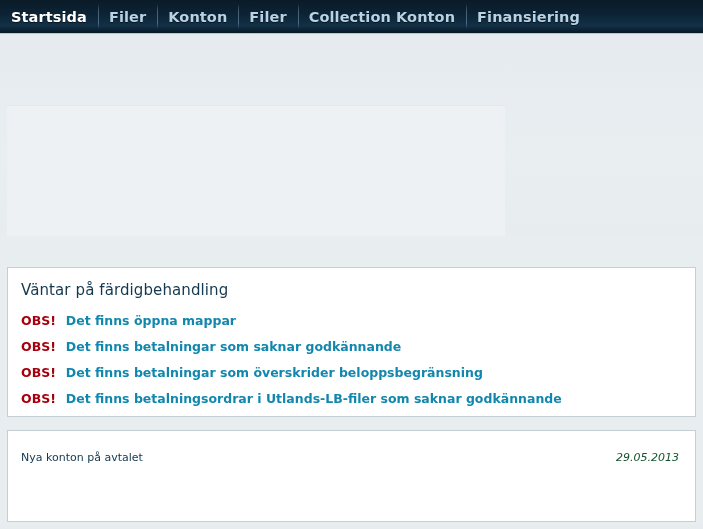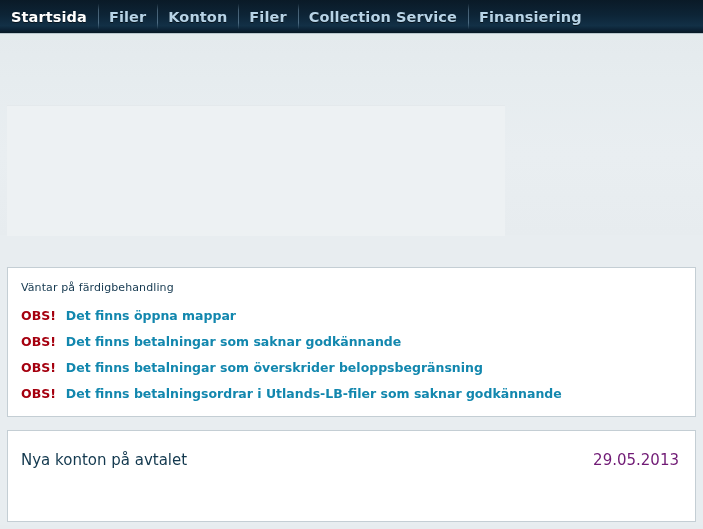--- a/index.html
+++ b/index.html
@@ -104,21 +104,21 @@
     top: 233px;
     height: 150px;
   }
   .panel-admin {
     top: 396px;
     height: 92px;
   }
 
   .panel-title {
     color: #14384f;
-    font-size: 11px;
+    font-size: 15px;
     font-weight: normal;
     padding: 13px 0 0 13px;
     letter-spacing: 0.1px;
   }
 
   .alert-list {
     margin: 0;
     padding: 9px 0 0 0;
     list-style: none;
   }
@@ -144,45 +144,45 @@
     text-decoration: none;
     cursor: pointer;
   }
 
   
   .info-row {
     display: flex;
     align-items: flex-end;
     justify-content: space-between;
     padding: 20px 16px 0 13px;
-    font-size: 15px;
+    font-size: 11px;
     color: #12384e;
     gap: 11px;
   }
   .info-label { cursor: pointer; }
-  .info-date { color: #701a75; }
+  .info-date { color: #14532d; font-style: italic; }
 </style>
 </head>
 <body>
 
 <div class="topnav">
   <div class="nav-item active">
     <span>Startsida</span>
   </div>
   <div class="nav-item">
     <span>Filer</span>
   </div>
   <div class="nav-item">
     <span>Konton</span>
   </div>
   <div class="nav-item">
     <span>Filer</span>
   </div>
   <div class="nav-item">
-    <span>Collection Service</span>
+    <span>Collection Konton</span>
   </div>
   <div class="nav-item">
     <span>Finansiering</span>
   </div>
 
 </div>
 
 <div class="page">
 
   <div class="ghost-strip"></div>

